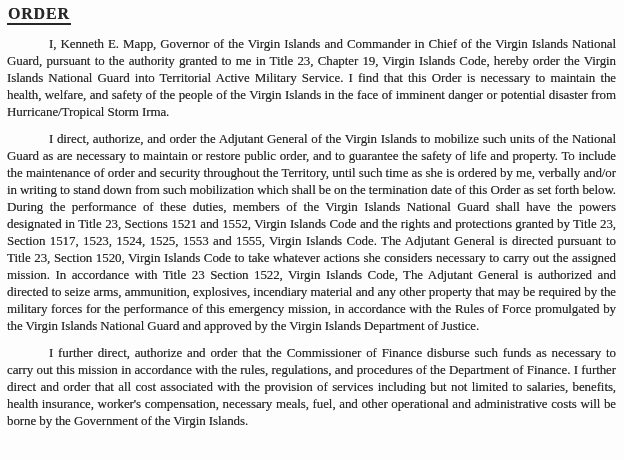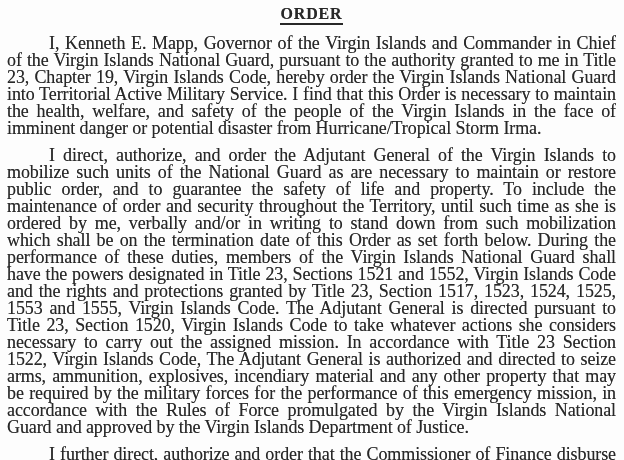--- a/index.html
+++ b/index.html
@@ -15,32 +15,31 @@
   .page {
     box-sizing: border-box;
     width: 624px;
     height: 460px;
     padding: 3px 8px 0 7px;
     font-family: "Liberation Serif", "DejaVu Serif", serif;
     color: #282828;
     text-shadow: 0 0 0.4px rgba(40,40,40,0.55); 
   }
   .doc-title {
-    text-align: center;
     font-size: 16px;
     font-weight: bold;
     margin: 2px 0 12px 0;
     letter-spacing: 0.8px;
   }
   .doc-title .underlined {
     border-bottom: 2px solid #282828;
     padding: 0 1px 1px 1px;
   }
   .doc-paragraph {
-    font-size: 18px;
+    font-size: 13px;
     line-height: 17px;
     text-align: justify;
     text-indent: 42px;
     margin: 0 0 10px 0;
     letter-spacing: -0.1px;
   }
 </style>
 </head>
 <body>
 

